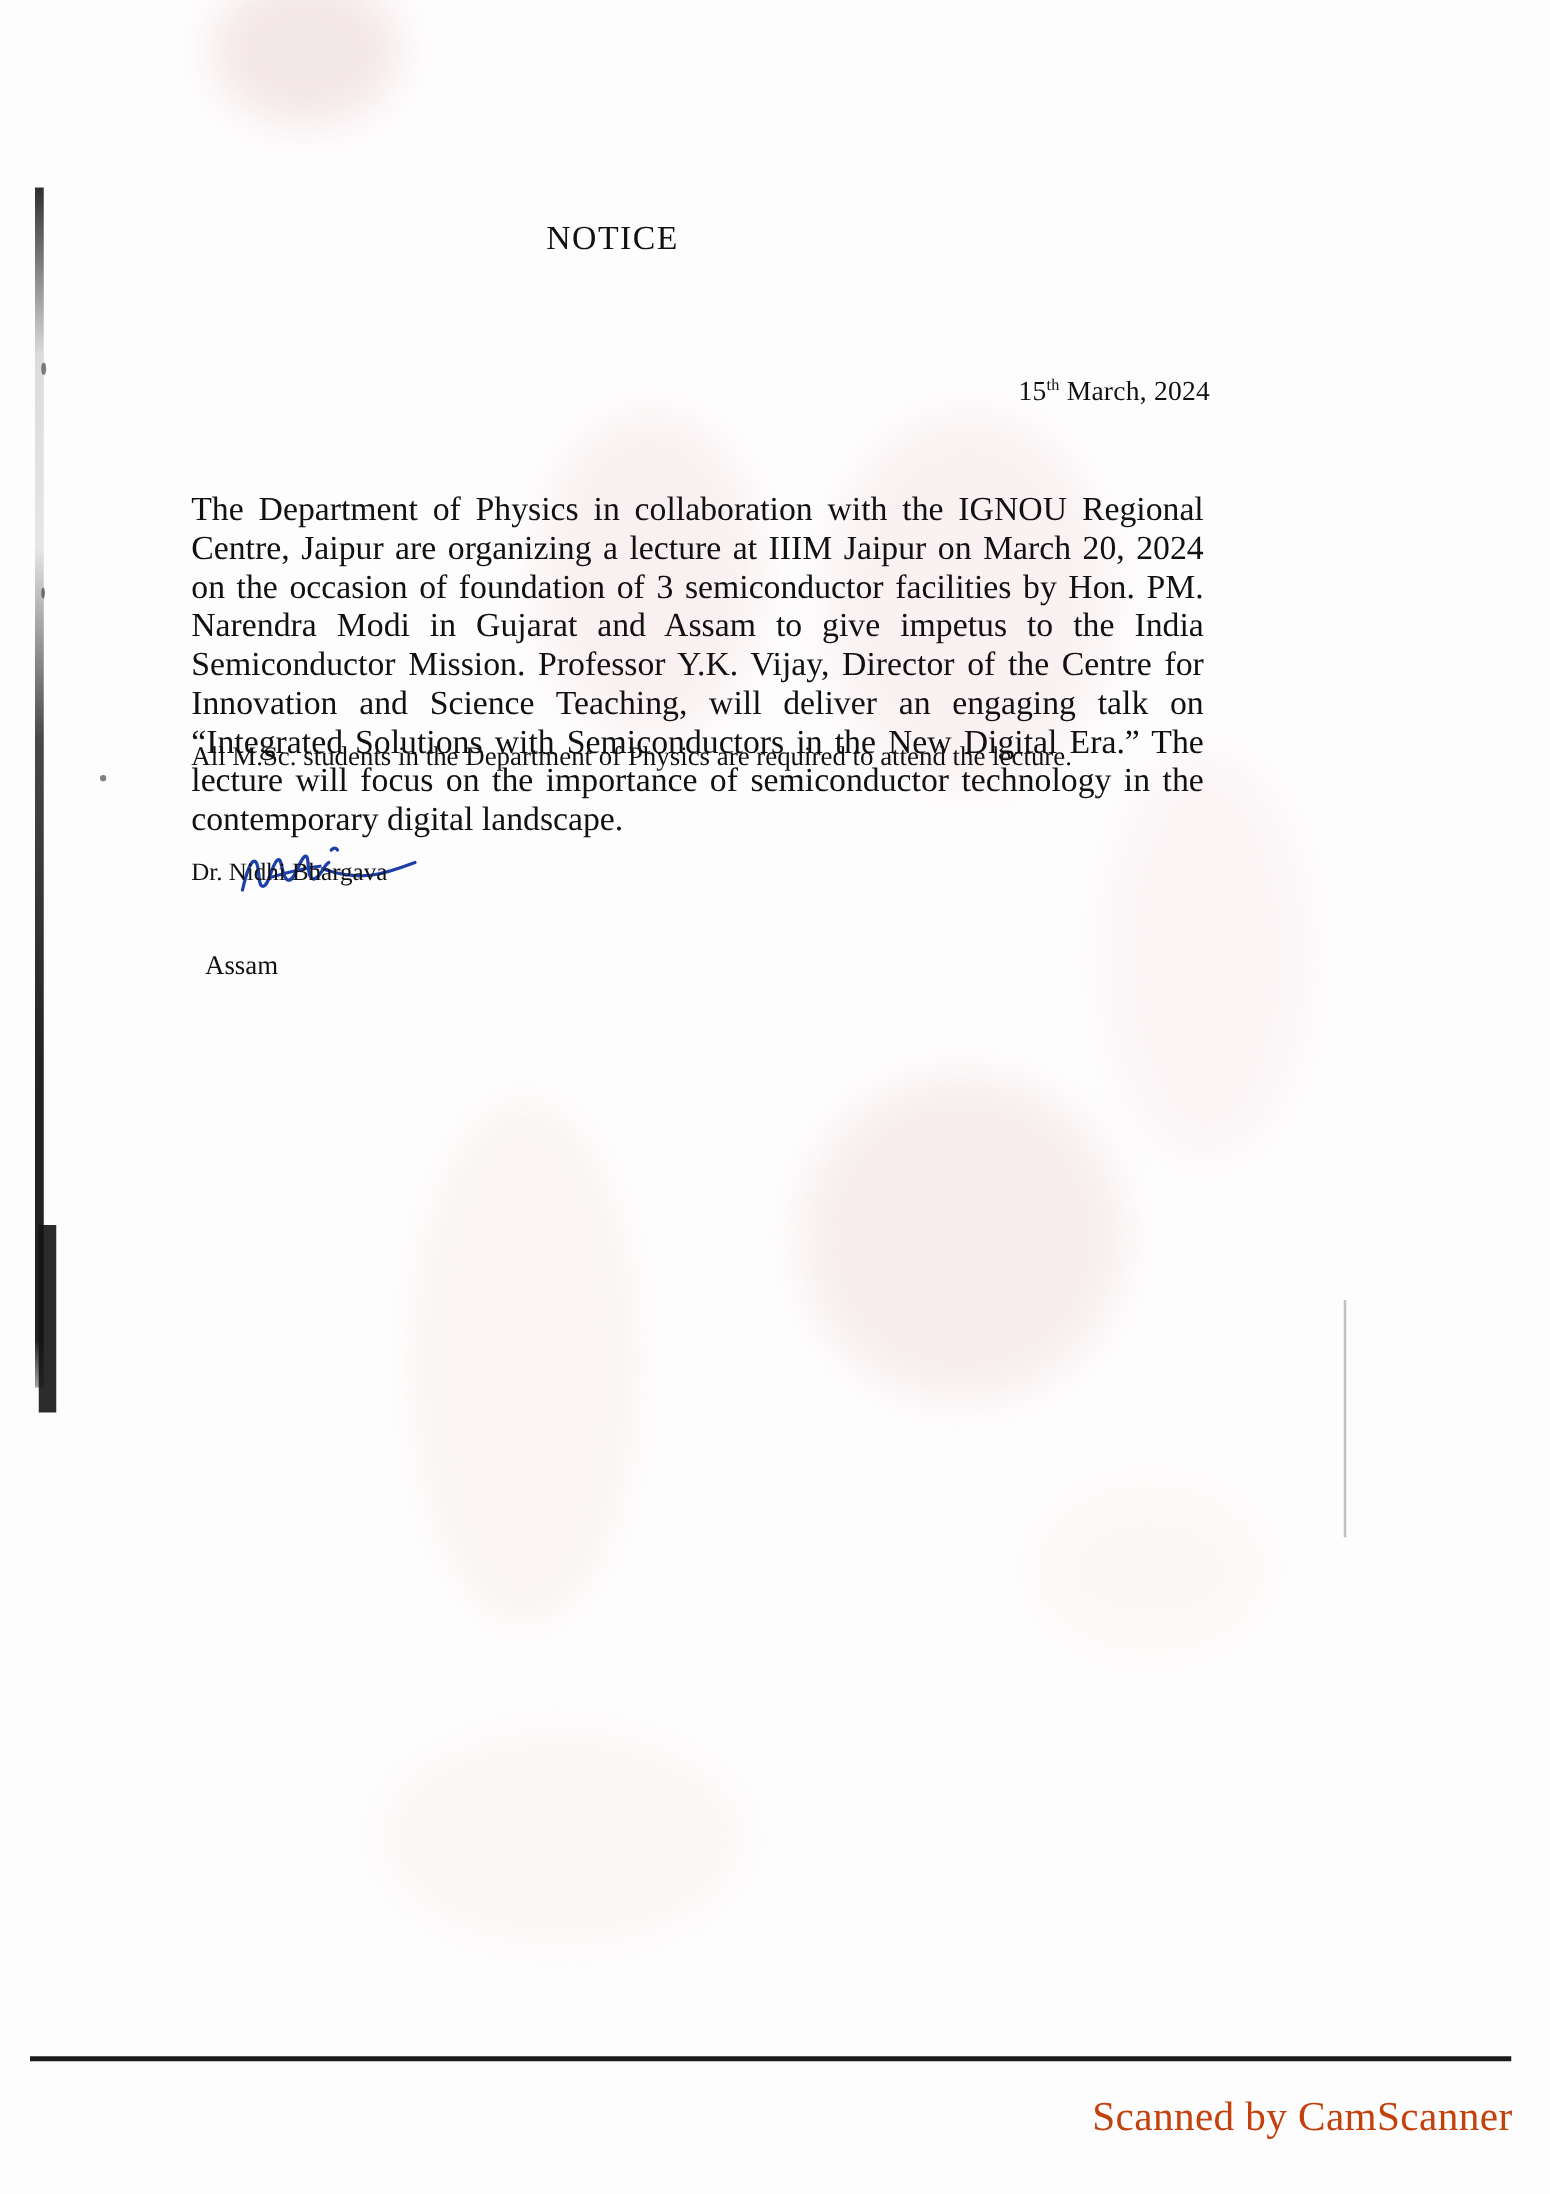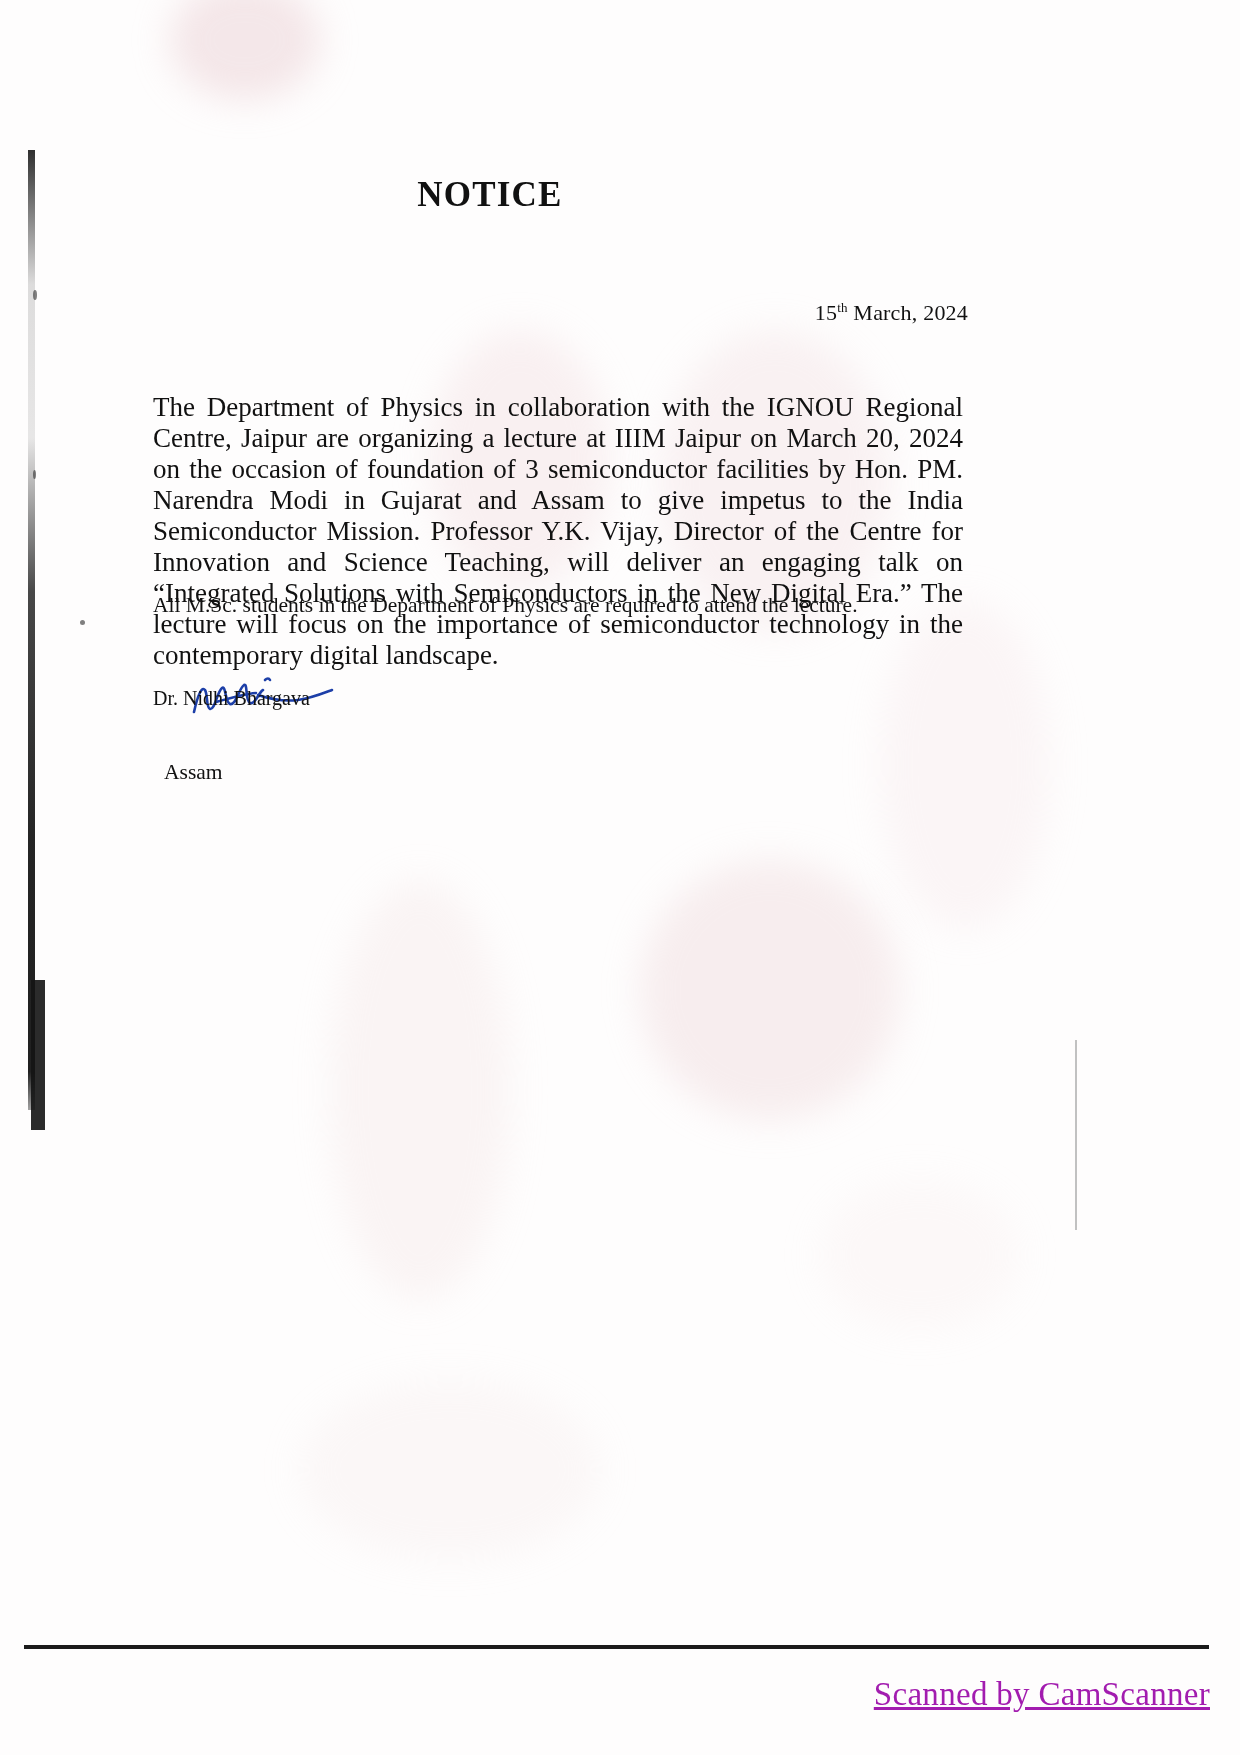--- a/index.html
+++ b/index.html
@@ -83,22 +83,22 @@
     top: 0;
     width: 1240px;
     height: 1755px;
   }
   .notice-title {
     position: absolute;
     left: 0;
     top: 175px;
     width: 980px;
     text-align: center;
-    font-size: 35px;
-    font-weight: bold;
+    font-size: 27px;
+    font-weight: normal;
     letter-spacing: 1.2px;
   }
   .notice-date {
     position: absolute;
     right: 272px;
     top: 262px;
     font-size: 22px;
     letter-spacing: 0.2px;
     margin-top: 38px;
   }
@@ -150,24 +150,23 @@
     top: 1645px;
     width: 1185px;
     height: 4px;
     background: #1b1b1b;
   }
   .camscanner {
     position: absolute;
     right: 30px;
     top: 1676px;
     font-size: 33px;
-    color: #a21caf;
+    color: #c2410c;
     letter-spacing: 0.3px;
     font-family: "Liberation Serif", serif;
-    text-decoration: underline;
   }
 </style>
 </head>
 <body>
 
 <div class="page">
   <div class="tint t1"></div>
   <div class="tint t2"></div>
   <div class="tint t3"></div>
   <div class="tint t4"></div>

